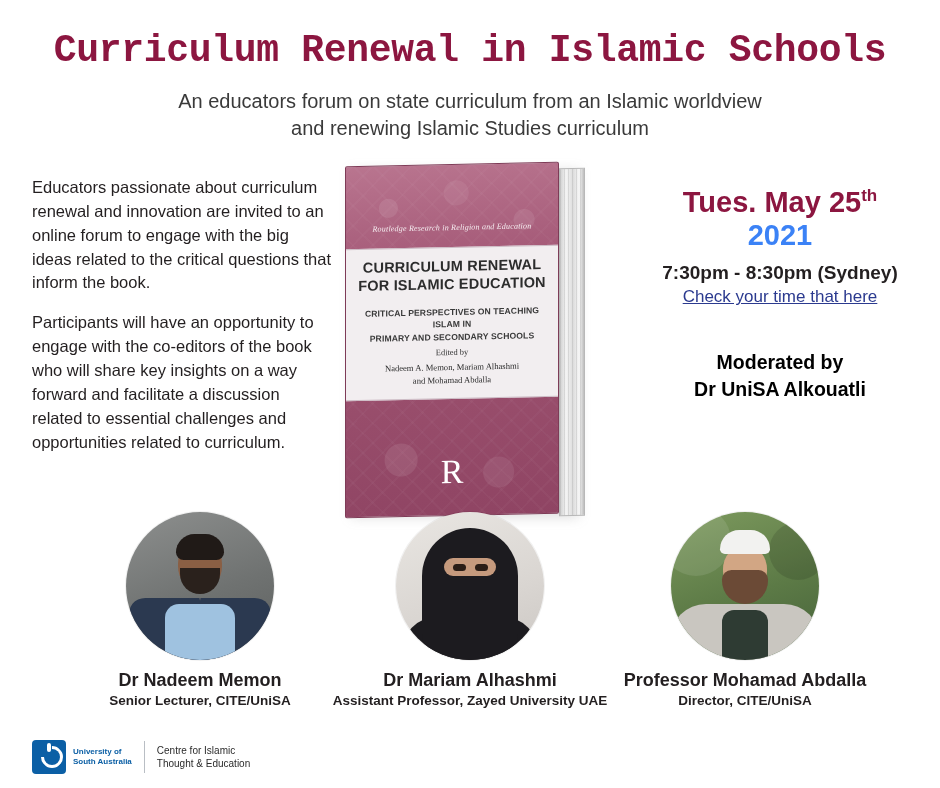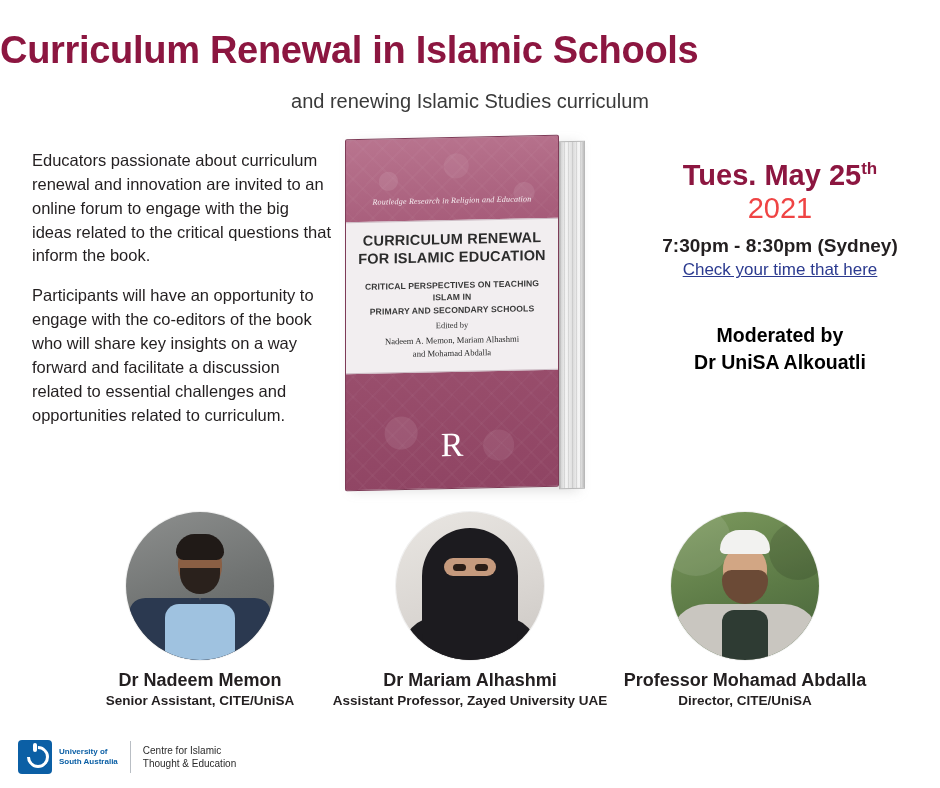--- a/index.html
+++ b/index.html
@@ -11,27 +11,28 @@
     height: 788px;
     background: #ffffff;
     font-family: "Liberation Sans", sans-serif;
     color: #231f20;
     position: relative;
     overflow: hidden;
   }
 
   
   .poster-title {
-    text-align: left;
+    text-align: center;
     color: #8c1640;
     font-weight: bold;
     font-size: 38px;
     letter-spacing: -0.3px;
     margin: 30px 0 0 0;
     line-height: 1.1;
+    font-family: Liberation Mono, monospace;
   }
   .poster-subtitle {
     text-align: center;
     color: #3a3a3a;
     font-size: 20px;
     line-height: 1.35;
     margin: 16px auto 0 auto;
     width: 760px;
   }
 
@@ -204,22 +205,22 @@
     color: #8c1640;
     font-weight: bold;
     font-size: 29px;
     line-height: 1.15;
   }
   .event-date sup {
     font-size: 17px;
     vertical-align: super;
   }
   .event-year {
-    color: #ef4444;
-    font-weight: normal;
+    color: #3b82f6;
+    font-weight: bold;
     font-size: 29px;
     line-height: 1.15;
   }
   .event-time {
     color: #231f20;
     font-weight: bold;
     font-size: 19px;
     margin-top: 10px;
   }
   .tz-link {
@@ -300,21 +301,21 @@
   .av3 .leaf2 { position:absolute; right:-8px; top:10px; width:58px; height:58px; background:rgba(0,0,0,0.12); border-radius:50%; }
   .av3 .cap { position:absolute; left:50%; top:18px; transform:translateX(-50%); width:50px; height:24px; background:#f2f2f0; border-radius:24px 24px 6px 6px; }
   .av3 .head { position:absolute; left:50%; top:34px; transform:translateX(-50%); width:44px; height:50px; border-radius:46% 46% 50% 50%; background:#d2a684; }
   .av3 .beard { position:absolute; left:50%; top:58px; transform:translateX(-50%); width:46px; height:34px; border-radius:10px 10px 24px 24px; background:#6b4a36; }
   .av3 .coat { position:absolute; left:50%; bottom:0; transform:translateX(-50%); width:150px; height:56px; background:#c9c6c0; border-radius:36px 36px 0 0; }
   .av3 .inner { position:absolute; left:50%; bottom:0; transform:translateX(-50%); width:46px; height:50px; background:#2e3b33; border-radius:12px 12px 0 0; }
 
   
   .footer {
     position: absolute;
-    left: 18px;
+    left: 32px;
     bottom: 14px;
     display: flex;
     align-items: center;
   }
   .unisa-mark {
     width: 34px;
     height: 34px;
     background: #0b5fa5;
     border-radius: 4px;
     position: relative;
@@ -361,20 +362,21 @@
     line-height: 1.3;
     color: #2b2b2b;
     text-align: left;
   }
 </style>
 </head>
 <body>
 
 <h1 class="poster-title">Curriculum Renewal in Islamic Schools</h1>
 <div class="poster-subtitle">
+  <div>An educators forum on state curriculum from an Islamic worldview</div>
   <div>and renewing Islamic Studies curriculum</div>
 </div>
 
 <div class="main-area">
 
   <div class="left-col">
     <p>Educators passionate about curriculum renewal and innovation are invited to an online forum to engage with the big ideas related to the critical questions that inform the book.</p>
     <p>Participants will have an opportunity to engage with the co-editors of the book who will share key insights on a way forward and facilitate a discussion related to essential challenges and opportunities related to curriculum.</p>
   </div>
 
@@ -419,21 +421,21 @@
   <div class="speaker s1">
     <div class="avatar av1">
       <div class="jacketL"></div>
       <div class="jacketR"></div>
       <div class="shirt"></div>
       <div class="head"></div>
       <div class="beard"></div>
       <div class="hair"></div>
     </div>
     <div class="sp-name">Dr Nadeem Memon</div>
-    <div class="sp-role">Senior Assistant, CITE/UniSA</div>
+    <div class="sp-role">Senior Lecturer, CITE/UniSA</div>
   </div>
 
   <div class="speaker s2">
     <div class="avatar av2">
       <div class="shoulder"></div>
       <div class="veil"></div>
       <div class="face"></div>
       <div class="eyeL"></div>
       <div class="eyeR"></div>
     </div>

